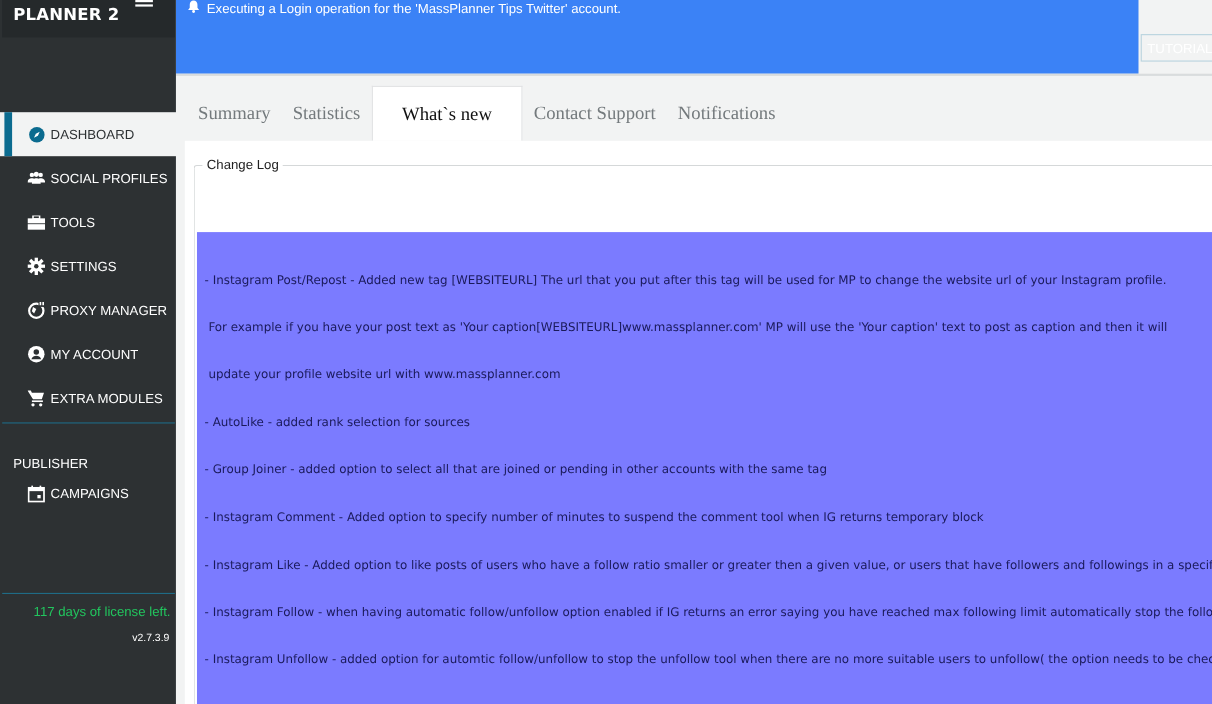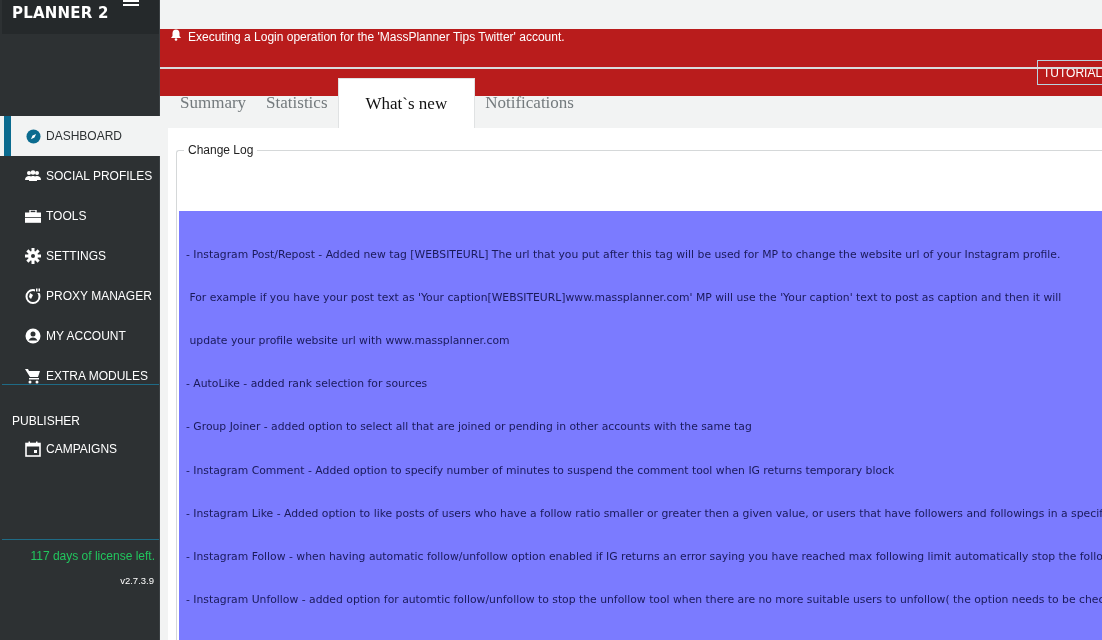--- a/index.html
+++ b/index.html
@@ -5,35 +5,35 @@
   * { box-sizing: border-box; margin: 0; padding: 0; }
   html, body { width: 1102px; height: 640px; overflow: hidden; background: #f2f3f3; font-family: "DejaVu Sans", "Liberation Sans", sans-serif; }
   #app { position: relative; width: 1102px; height: 640px; }
 
   
   .sidebar { position: absolute; left: 0; top: 0; width: 160px; height: 640px; background: #2d3133; color: #fff; border-right: 1px solid #3b4043; }
   .brand { position: absolute; left: 2px; top: 0; width: 157px; height: 34px; background: #25292b; }
   .brand-text { position: absolute; left: 10px; top: 4px; font-size: 15px; font-weight: bold; color: #fff; letter-spacing: 0.2px; }
   .menu-toggle { position: absolute; left: 121px; top: 0; width: 18px; height: 8px; }
   .menu-toggle span { display: block; width: 16px; height: 2px; background: #fff; margin-bottom: 2px; }
-  .nav { position: absolute; left: 0; top: 116px; width: 160px; }
+  .nav { position: absolute; left: 0; top: 102px; width: 160px; }
   .nav-item { position: relative; height: 40px; display: flex; align-items: center; padding-left: 25px; cursor: pointer; }
   .nav-item.active { background: #f2f3f3; color: #2d3133; }
   .nav-item.active::before { content: ""; position: absolute; left: 4px; top: 0; width: 7px; height: 40px; background: #0b6b8f; }
   .nav-icon { width: 16px; height: 16px; display: inline-flex; align-items: center; justify-content: center; margin-right: 5px; }
   .nav-label { font-size: 12px; color: #fff; font-family: "Liberation Sans", sans-serif; }
   .nav-item.active .nav-label { color: #2d3133; }
   .nav-divider { position: absolute; left: 2px; width: 157px; height: 1px; background: #1f6b86; }
   .section-label { position: absolute; left: 12px; top: 414px; font-size: 12px; color: #fff; font-family: "Liberation Sans", sans-serif; }
   .nav2 { position: absolute; left: 0; top: 429px; width: 160px; }
   .license { position: absolute; left: 0; width: 155px; top: 549px; text-align: right; font-size: 12px; color: #22c55e; font-family: "Liberation Sans", sans-serif; }
   .version { position: absolute; right: 5px; top: 575px; font-size: 9.5px; color: #fff; font-family: "Liberation Sans", sans-serif; }
 
   
-  .topbar { position: absolute; left: 160px; top: 0; width: 942px; height: 67px; background: #b91c1c; color: #fff; margin-top: 29px; }
+  .topbar { position: absolute; left: 160px; top: 0; width: 875px; height: 67px; background: #3b82f6; color: #fff; }
   .topbar-msg { position: absolute; left: 10px; top: 0px; font-size: 12px; display: flex; align-items: center; font-family: "Liberation Sans", sans-serif; }
   .topbar-msg .bell { margin-right: 6px; }
   .tutorial-btn { position: absolute; left: 877px; top: 31px; width: 70px; height: 25px; border: 1px solid #b8d3de; color: #fff; font-size: 12px; background: transparent; font-family: "Liberation Sans", sans-serif; padding-left: 5px; text-align: left; cursor: pointer; }
   .topbar-bottom { position: absolute; left: 160px; top: 67px; width: 942px; height: 2px; background: #d9dcdd; }
 
   
   .tabs { position: absolute; left: 170px; top: 78px; height: 50px; display: flex; }
   .tab { height: 50px; padding: 0 10px; font-size: 17px; color: #747a7d; display: flex; align-items: center; cursor: pointer; font-family: Liberation Serif, serif; }
   .tab.active { background: #fff; color: #111; border: 1px solid #e0e2e3; border-bottom: none; padding: 0 27px; }
 
@@ -179,20 +179,21 @@
       <span>Executing a Login operation for the 'MassPlanner Tips Twitter' account.</span>
     </div>
     <button class="tutorial-btn">TUTORIAL!</button>
   </header>
   <div class="topbar-bottom"></div>
 
   <div class="tabs">
     <div class="tab">Summary</div>
     <div class="tab">Statistics</div>
     <div class="tab active">What`s new</div>
+    <div class="tab">Contact Support</div>
     <div class="tab">Notifications</div>
   </div>
 
   <section class="panel">
     <div class="fieldset"></div>
     <div class="legend">Change Log</div>
 
     <div class="log">
       <div class="log-block highlight">
         <span class="log-line">- Instagram Post/Repost - Added new tag [WEBSITEURL] The url that you put after this tag will be used for MP to change the website url of your Instagram profile.</span>

